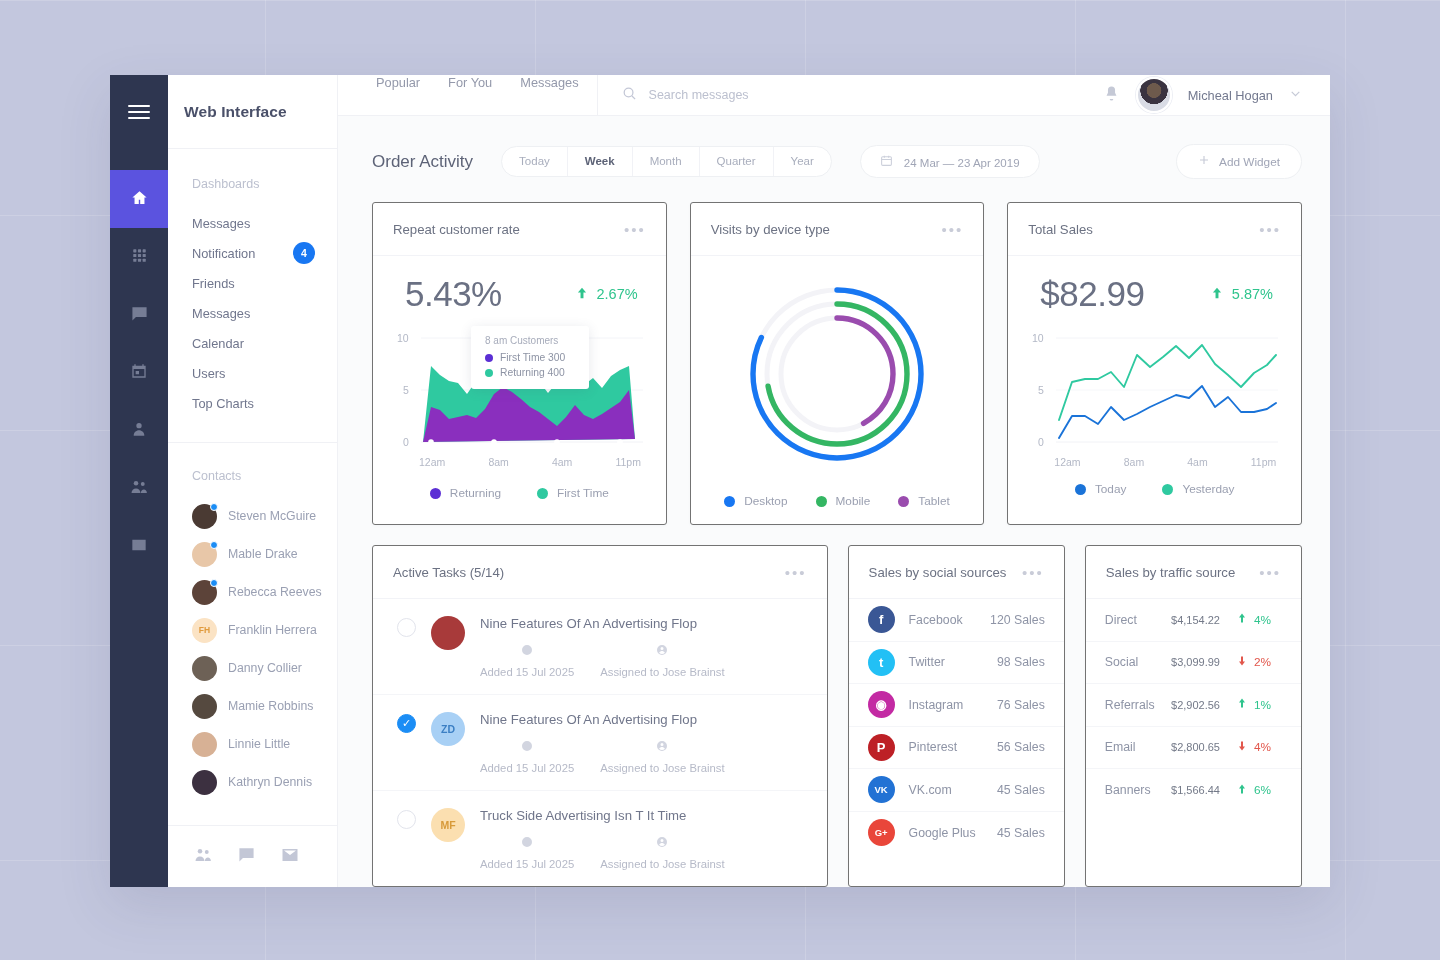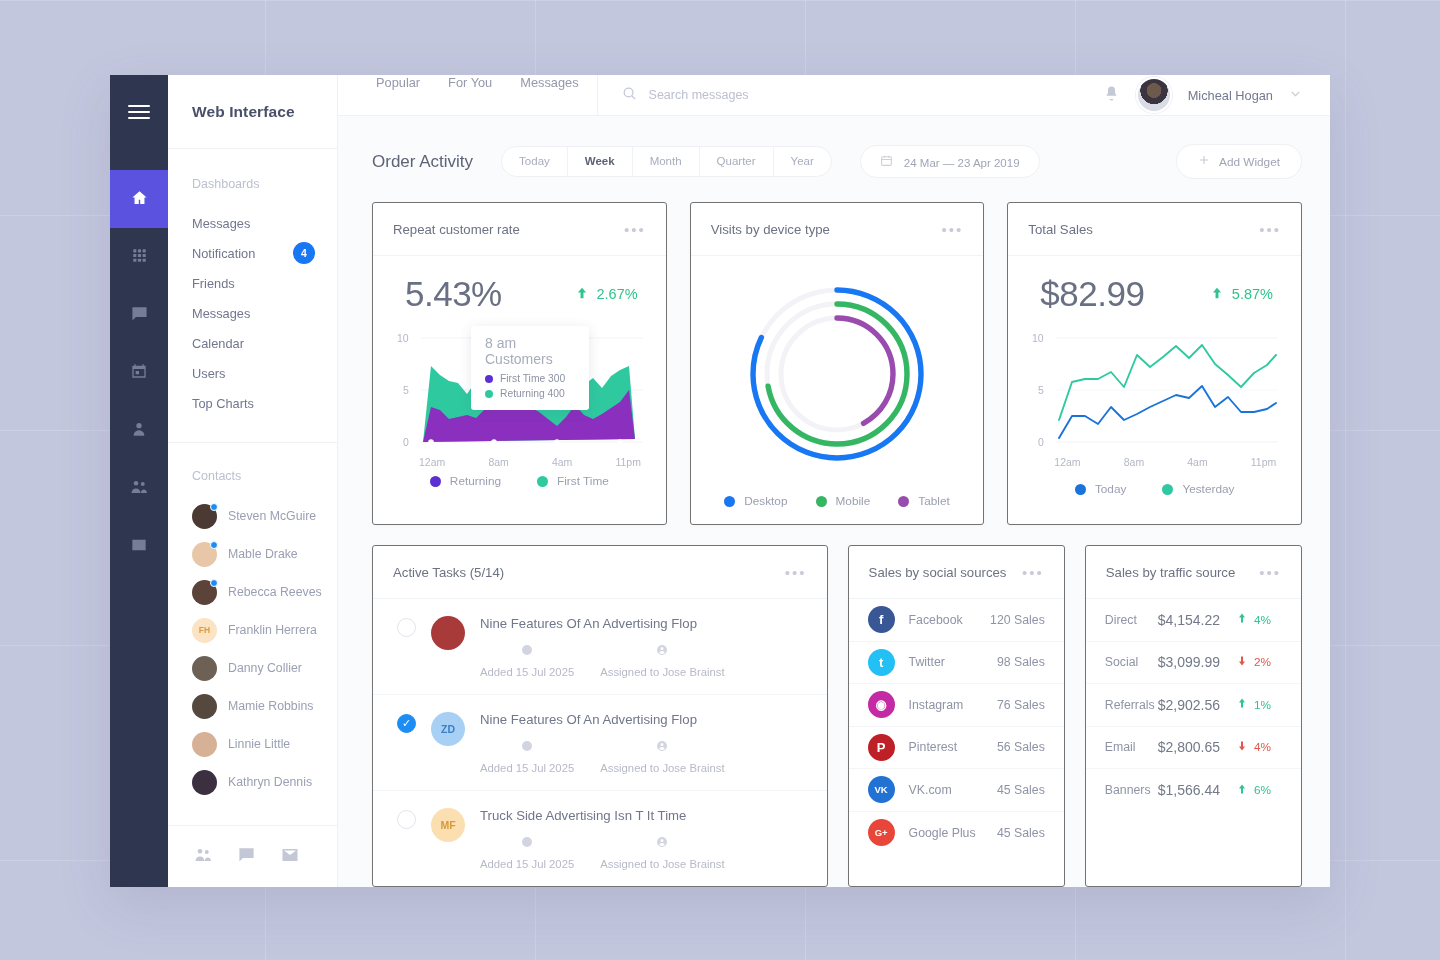--- a/index.html
+++ b/index.html
@@ -59,21 +59,21 @@
 
   
   .nav {
     width: 170px; flex-shrink: 0;
     background: #fff;
     border-right: 1px solid #f0f1f5;
     display: flex; flex-direction: column;
   }
   .brand {
     height: 74px; display: flex; align-items: center;
-    padding-left: 24px;
+    padding-left: 16px;
     font-size: 15.5px; font-weight: bold; color: #4a5069;
     border-bottom: 1px solid #f0f1f5;
     letter-spacing: .1px;
   }
   .nav-section { padding: 28px 0 18px 24px; }
   .nav-title {
     font-size: 12.5px; color: #bcc0cf; margin-bottom: 17px;
   }
   .nav-link {
     display: flex; align-items: center; justify-content: space-between;
@@ -210,21 +210,21 @@
 
   .legend { display: flex; justify-content: center; gap: 36px; margin-top: 8px; }
   .lg { display: flex; align-items: center; gap: 9px; font-size: 11.8px; color: #9ba0b1; }
   .lgdot { width: 11px; height: 11px; border-radius: 50%; }
 
   .tooltip {
     position: absolute; left: 78px; top: 8px;
     background: #fff; box-shadow: 0 2px 12px rgba(70,80,110,0.13);
     border-radius: 3px; padding: 9px 14px 11px; width: 118px;
   }
-  .tt-title { font-size: 14px; color: #a7acbb; margin-bottom: 6px; }
+  .tt-title { font-size: 10px; color: #a7acbb; margin-bottom: 6px; }
   .tt-row { display: flex; align-items: center; gap: 7px; font-size: 10.3px; color: #8d93a4; margin-top: 4px; }
   .tt-dot { width: 8px; height: 8px; border-radius: 50%; }
 
   
   .task {
     display: flex; padding: 17px 20px 16px 24px;
     border-bottom: 1px solid #f4f5f8;
     gap: 15px;
   }
   .task:last-child { border-bottom: 0; }
@@ -266,21 +266,21 @@
   .sval { font-size: 12.3px; color: #8e94a6; }
 
   
   .trow {
     display: flex; align-items: center;
     padding: 0 19px; height: 42.5px;
     border-bottom: 1px solid #f4f5f8;
   }
   .trow:last-child { border-bottom: 0; }
   .tname { font-size: 12.3px; color: #8e94a6; flex: 1; }
-  .tamt { font-size: 14px; color: #737988; margin-right: 16px; }
+  .tamt { font-size: 11px; color: #737988; margin-right: 16px; }
   .tdelta { display: flex; align-items: center; gap: 6px; font-size: 11.8px; width: 46px; }
   .up { color: #2fc48d; } .up svg { fill: #2fc48d; }
   .down { color: #e2574c; } .down svg { fill: #e2574c; }
 
   .axis-lbl { font-size: 10.5px; fill: #b3b8c6; }
 </style>
 </head>
 <body>
 
 <div class="backdrop"></div>
@@ -553,21 +553,21 @@
               <div class="tt-row">
                 <span class="tt-dot" style="background:#5b2fd4"></span>
                 <span>First Time 300</span>
               </div>
               <div class="tt-row">
                 <span class="tt-dot" style="background:#2fc9a0"></span>
                 <span>Returning 400</span>
               </div>
             </div>
           </div>
-          <div class="legend" style="margin-top:6px">
+          <div class="legend" style="margin-top:18px">
             <div class="lg">
               <span class="lgdot" style="background:#5b2fd4"></span>
               <span>Returning</span>
             </div>
             <div class="lg">
               <span class="lgdot" style="background:#2fc9a0"></span>
               <span>First Time</span>
             </div>
           </div>
         </div>

